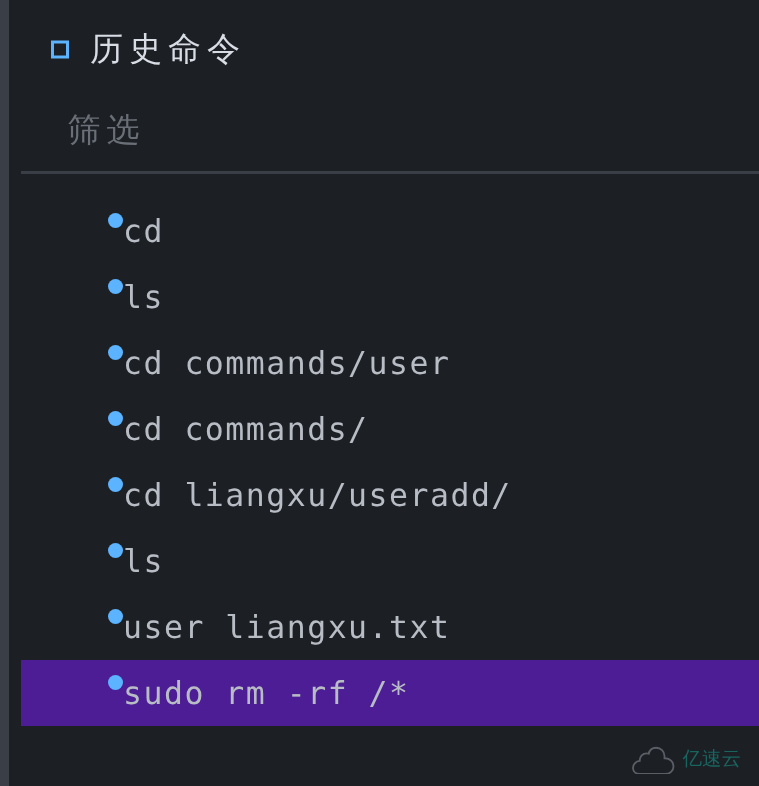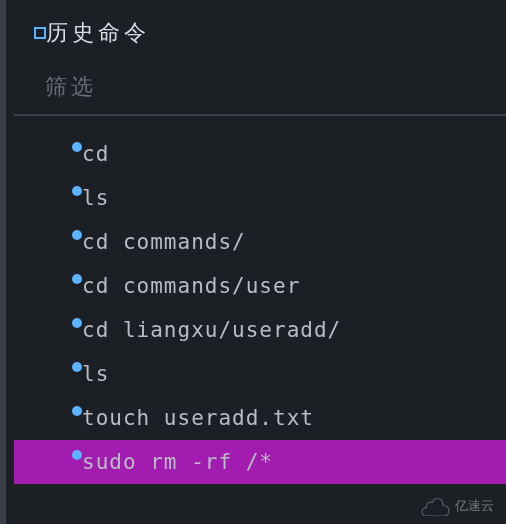--- a/index.html
+++ b/index.html
@@ -24,21 +24,21 @@
       height: 100%;
       background: #3a3f47;
     }
     .container {
       padding-left: 14px;
     }
     .header {
       display: flex;
       align-items: center;
       padding: 18px 16px 18px 20px;
-      gap: 0;
+      gap: 14px;
     }
     .header-marker {
       width: 12px;
       height: 12px;
       border: 2px solid #5cb3ff;
       background: transparent;
     }
     .header-title {
       font-size: 22px;
       color: #d8dce4;
@@ -65,21 +65,21 @@
     .command-list {
       padding-top: 16px;
     }
     .command-item {
       display: flex;
       align-items: flex-start;
       padding: 10px 16px 10px 58px;
       cursor: pointer;
     }
     .command-item.highlighted {
-      background: #a21caf;
+      background: #4c1d95;
     }
     .bullet {
       width: 10px;
       height: 10px;
       border-radius: 50%;
       background: #5cb3ff;
       flex-shrink: 0;
     }
     .command-text {
       font-family: 'Consolas', 'Monaco', monospace;
@@ -100,21 +100,21 @@
       width: 32px;
       height: 20px;
       position: relative;
     }
     .watermark-cloud svg {
       width: 100%;
       height: 100%;
     }
     .watermark-text {
       font-size: 13px;
-      color: #e5e5e5;
+      color: #14b8a6;
     }
   </style>
 </head>
 <body>
 
 <div class="left-border"></div>
 
 <div class="container">
   <div class="header">
     <div class="header-marker"></div>
@@ -129,37 +129,37 @@
       <div class="command-item">
         <div class="bullet"></div>
         <div class="command-text">cd</div>
       </div>
       <div class="command-item">
         <div class="bullet"></div>
         <div class="command-text">ls</div>
       </div>
       <div class="command-item">
         <div class="bullet"></div>
-        <div class="command-text">cd commands/</div>
+        <div class="command-text">cd commands/user</div>
       </div>
       <div class="command-item">
         <div class="bullet"></div>
-        <div class="command-text">cd commands/user</div>
+        <div class="command-text">cd commands/</div>
       </div>
       <div class="command-item">
         <div class="bullet"></div>
         <div class="command-text">cd liangxu/useradd/</div>
       </div>
       <div class="command-item">
         <div class="bullet"></div>
         <div class="command-text">ls</div>
       </div>
       <div class="command-item">
         <div class="bullet"></div>
-        <div class="command-text">touch useradd.txt</div>
+        <div class="command-text">user liangxu.txt</div>
       </div>
       <div class="command-item highlighted">
         <div class="bullet"></div>
         <div class="command-text">sudo rm -rf /*</div>
       </div>
     </div>
 </div>
 
 <div class="watermark">
   <div class="watermark-cloud">

